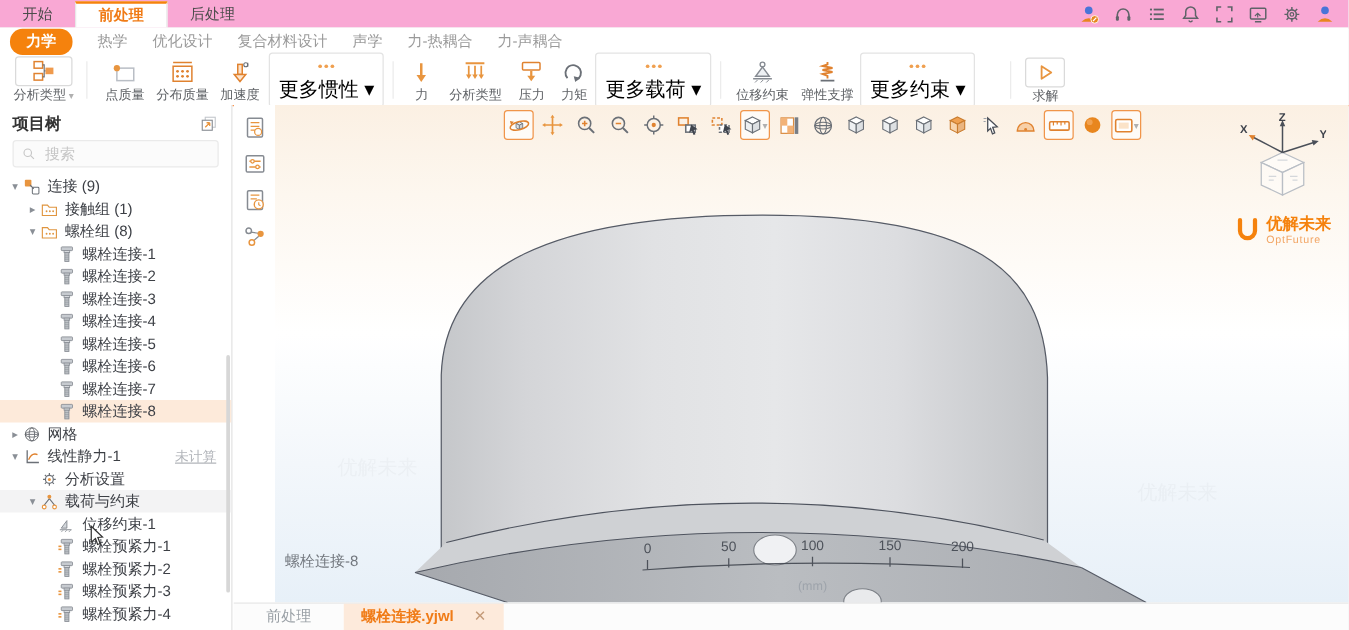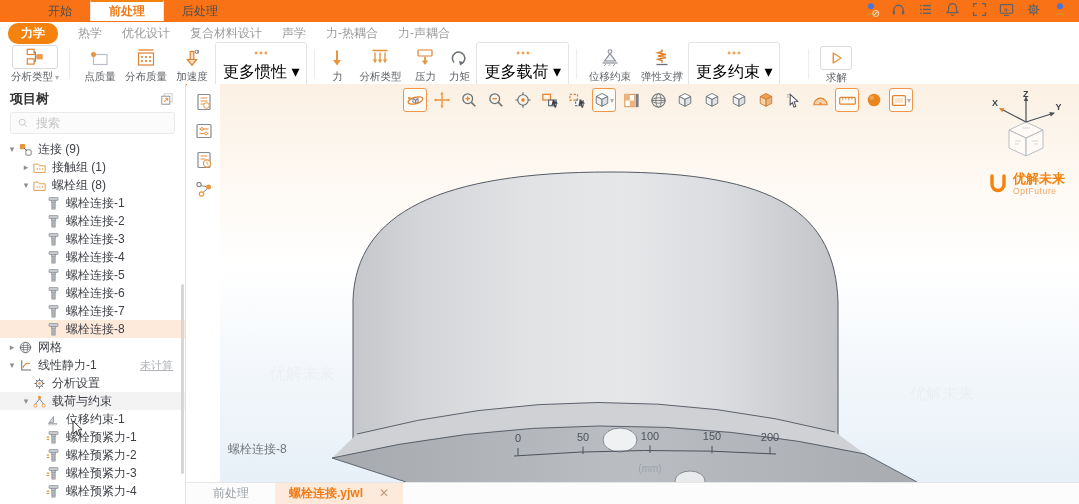--- a/index.html
+++ b/index.html
@@ -1,20 +1,20 @@
 <!DOCTYPE html>
 <html><head>
 <meta charset="utf-8">
 <style>
   html,body{margin:0;padding:0;background:#dfe3e8;}
   .stage{position:relative;width:1079px;height:504px;overflow:hidden;background:#fff;
     font-family:"Liberation Sans","DejaVu Sans",sans-serif;-webkit-font-smoothing:antialiased;}
   svg{display:block}
   
-  .topbar{position:absolute;left:0;top:0;right:0;height:22px;background:#f97316;border-bottom:1px solid #e6e6e6;display:flex;align-items:flex-start;padding-left:30px;}
+  .topbar{position:absolute;left:0;top:0;right:0;height:22px;background:#f9a8d4;border-bottom:1px solid #e6e6e6;display:flex;align-items:center;}
   .ttab{font-size:12px;color:#4c4c4c;line-height:22px;padding:0 18px;cursor:default;}
   .ttab.active{background:#fff;color:#f07b16;font-weight:bold;border-top:2px solid #f5820d;border-left:1px solid #e8e8e8;border-right:1px solid #e8e8e8;line-height:19px;}
   .winicons{margin-left:auto;display:flex;align-items:center;gap:9px;padding-right:10px;}
   .wic{width:18px;height:18px;display:flex;align-items:center;justify-content:center;}
   
   .modebar{position:absolute;left:0;top:22px;right:0;height:22px;background:#fff;display:flex;align-items:center;gap:20px;padding-left:8px;font-size:12px;color:#9a9a9a;}
   .pill{background:#f5820d;color:#fff;font-weight:bold;border-radius:10px;padding:2px 13px;font-size:12px;}
   
   .ribbon{position:absolute;left:0;top:44px;right:0;height:40px;background:#fff;border-bottom:1px solid #f97316;display:flex;align-items:center;padding-left:8px;}
   .rsep{width:1px;height:30px;background:#ececec;margin:0 7px;}

